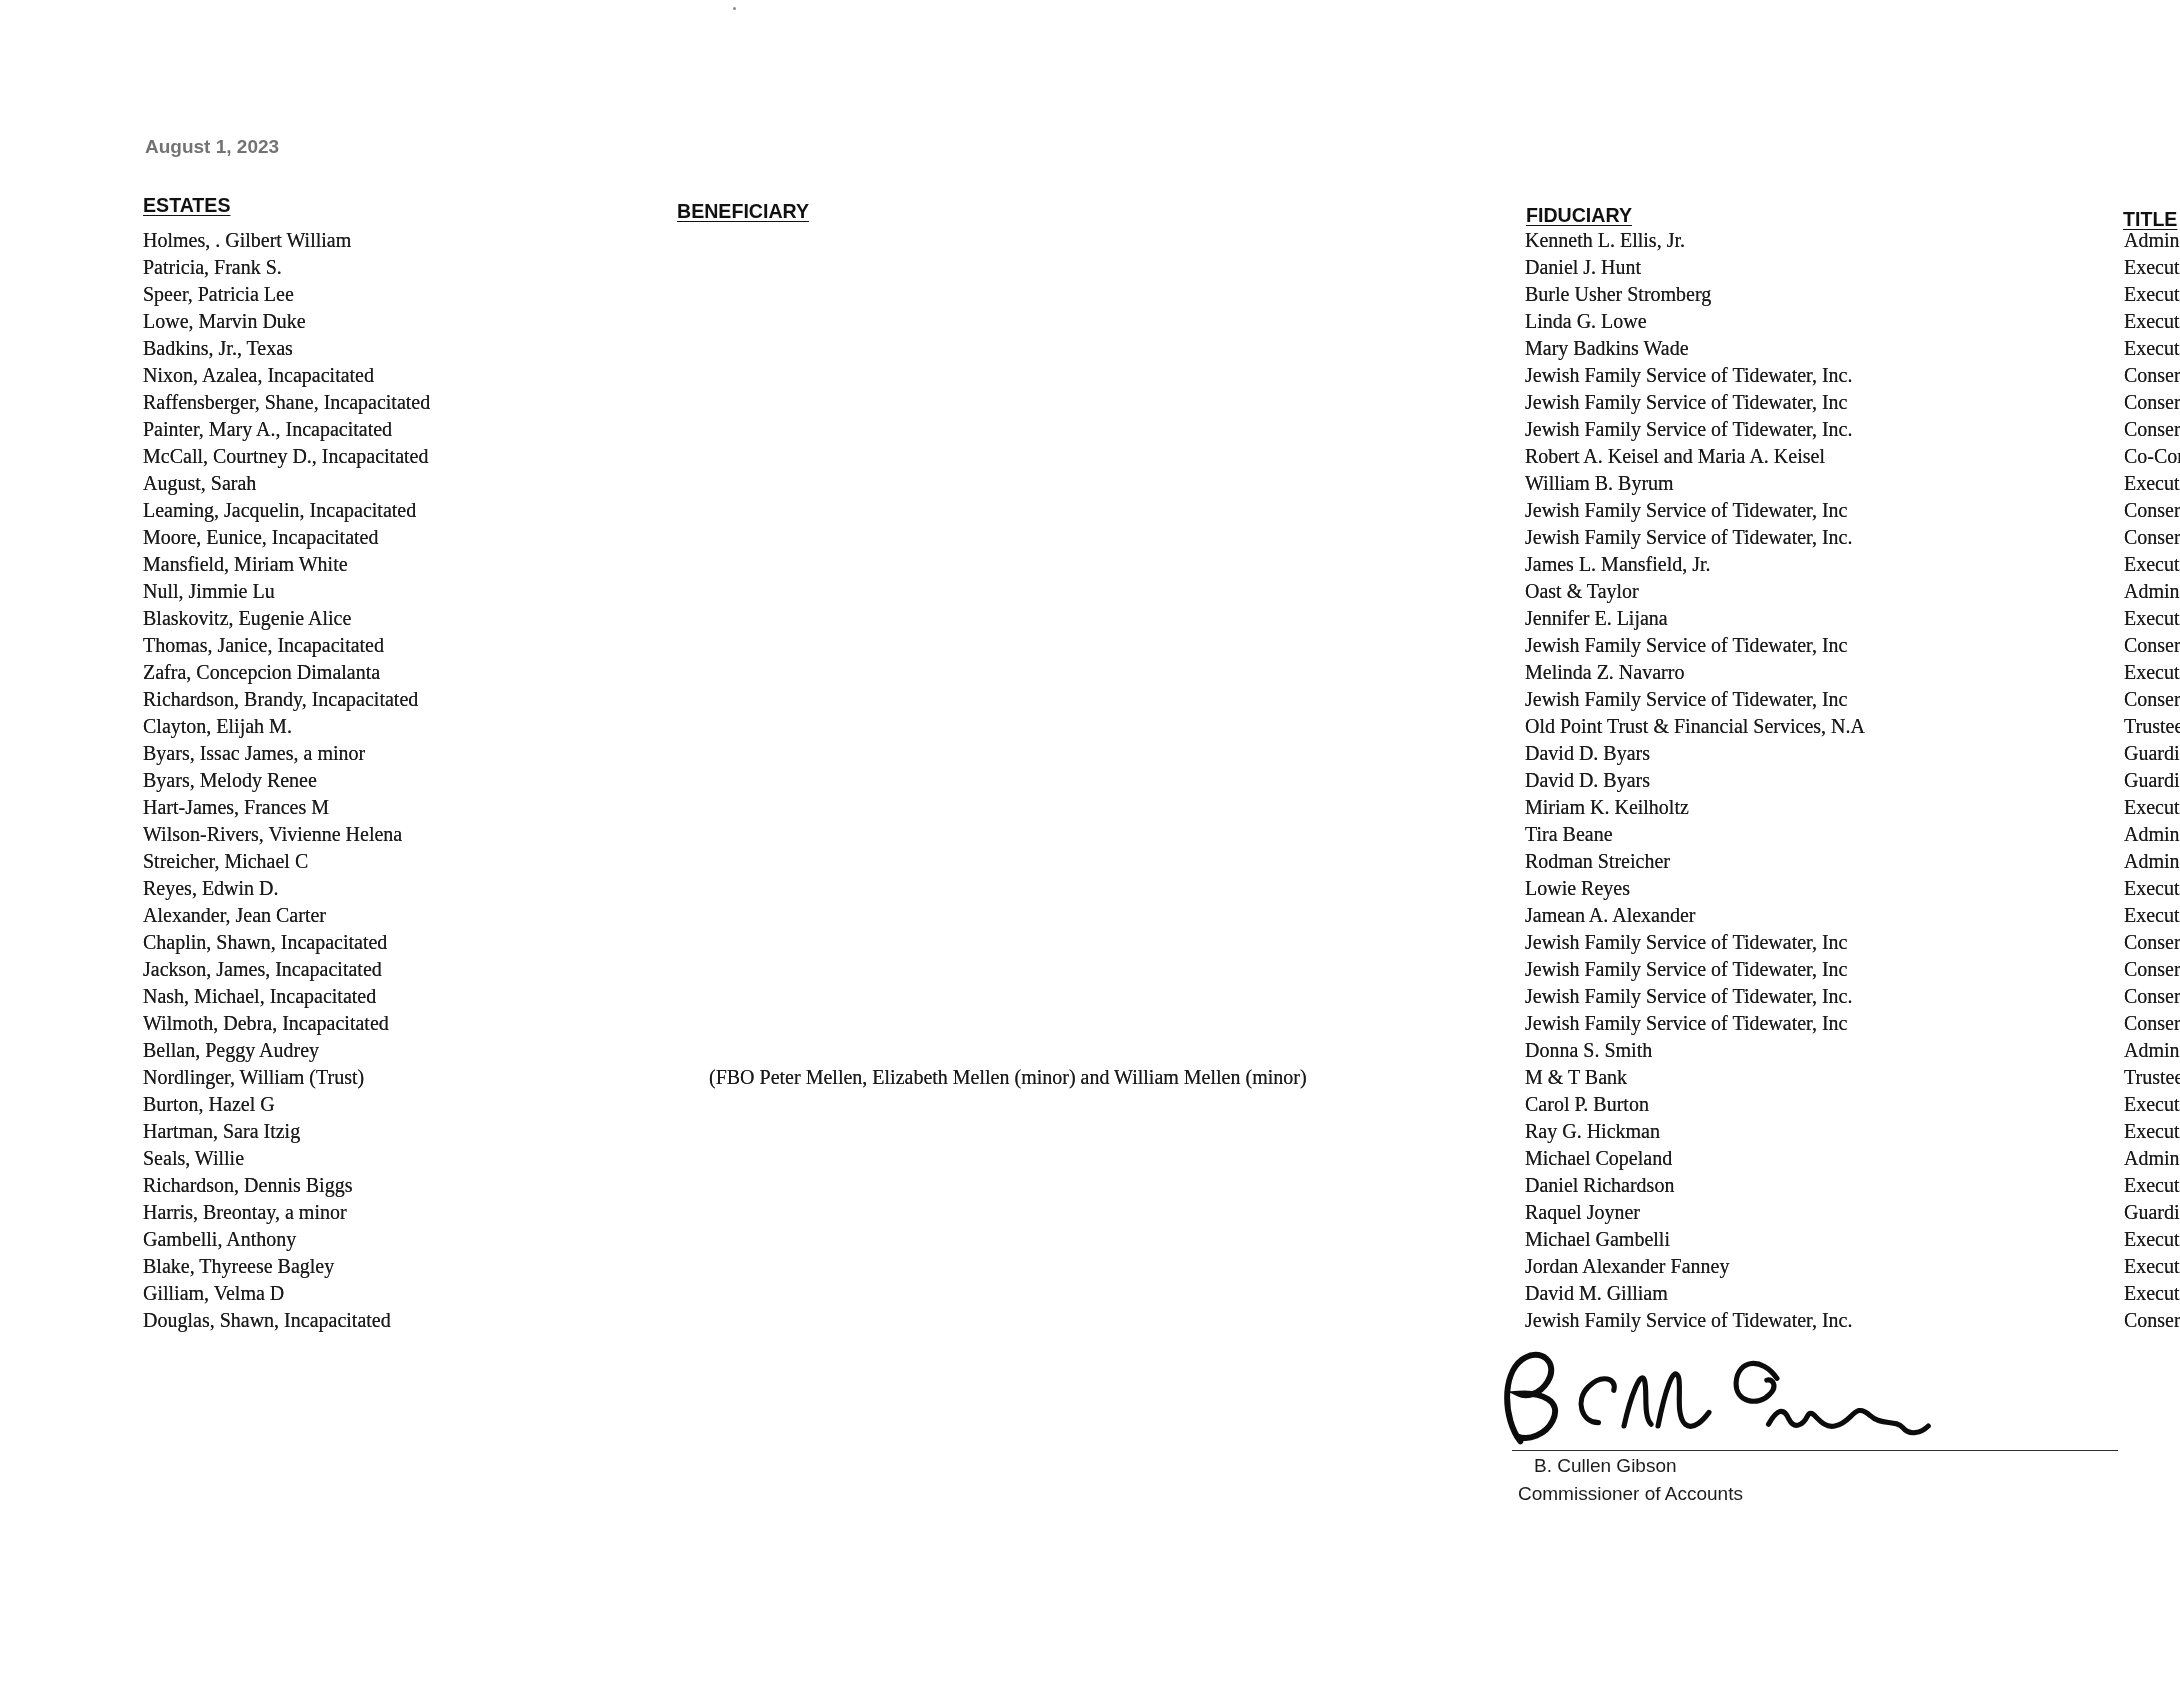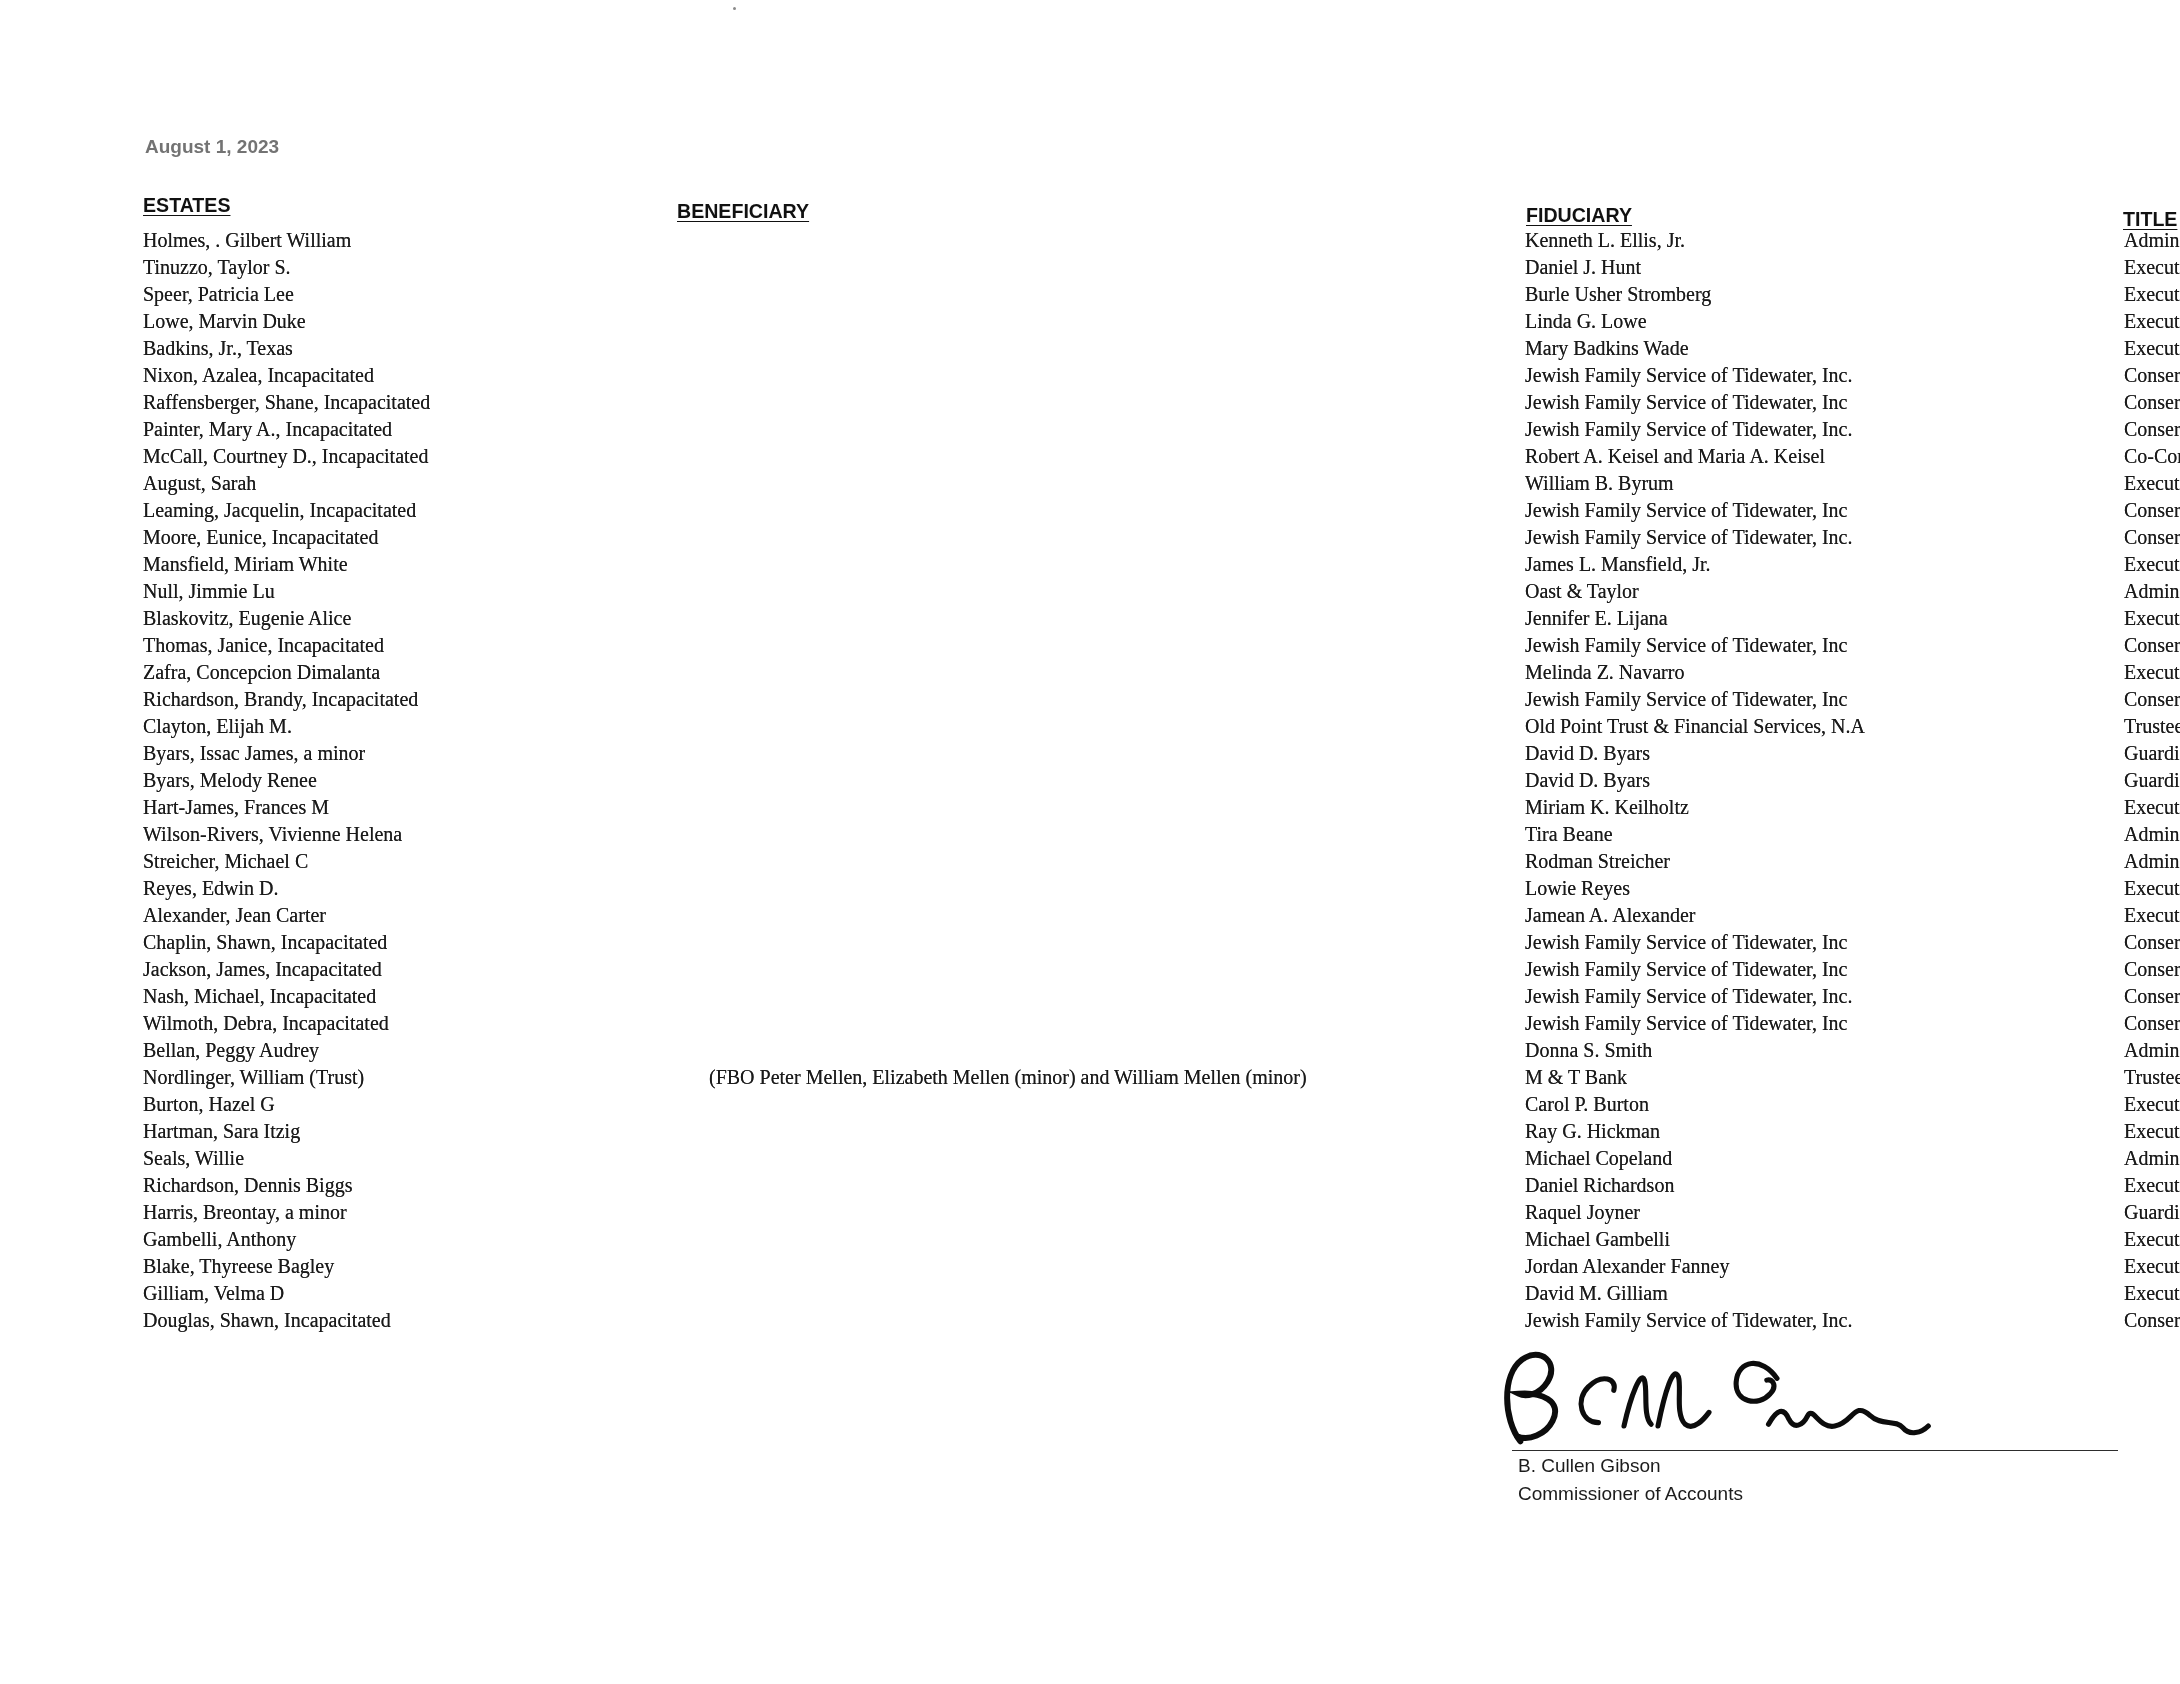--- a/index.html
+++ b/index.html
@@ -42,21 +42,21 @@
   .cell.estate{left:143px;}
   .cell.beneficiary{left:673px;margin-left:36px;}
   .cell.fiduciary{left:1525px;}
   .cell.title{left:2124px;}
   .sig-svg{position:absolute;left:1496px;top:1341px;}
   .sig-line{position:absolute;left:1512px;top:1450px;width:606px;border-top:1.7px solid #2d2d2d;}
   .sig-name,.sig-title{
     position:absolute;left:1518px;
     font-family:"Liberation Sans",sans-serif;font-weight:500;font-size:19px;color:#1c1c1c;
   }
-  .sig-name{top:1455px;}
+  .sig-name{top:1455px;margin-left:16px;}
   .sig-title{top:1483px;}
 </style>
 </head>
 <body>
 
 <div class="page">
 
   <div class="speck"></div>
 
   <div class="date">August 1, 2023</div>
@@ -69,21 +69,21 @@
 
   <div class="rows">
     <div class="row">
       <span class="cell estate">Holmes, . Gilbert William</span>
       <span class="cell beneficiary"></span>
       <span class="cell fiduciary">Kenneth L. Ellis, Jr.</span>
       <span class="cell title">Admin</span>
     </div>
 
     <div class="row">
-      <span class="cell estate">Tinuzzo, Taylor S.</span>
+      <span class="cell estate">Patricia, Frank S.</span>
       <span class="cell beneficiary"></span>
       <span class="cell fiduciary">Daniel J. Hunt</span>
       <span class="cell title">Execut</span>
     </div>
 
     <div class="row">
       <span class="cell estate">Speer, Patricia Lee</span>
       <span class="cell beneficiary"></span>
       <span class="cell fiduciary">Burle Usher Stromberg</span>
       <span class="cell title">Execut</span>

